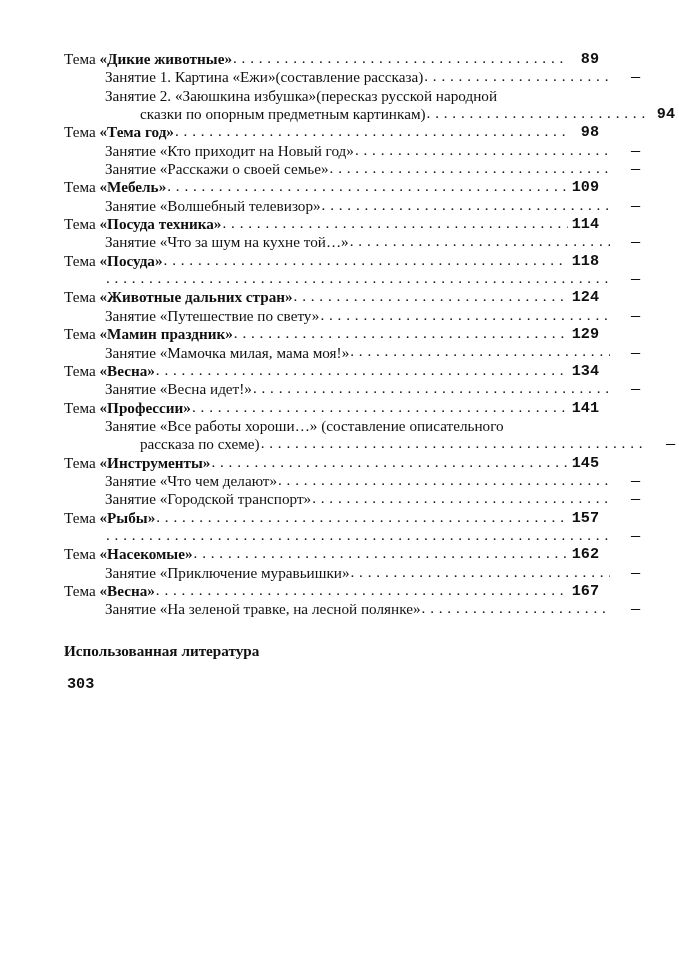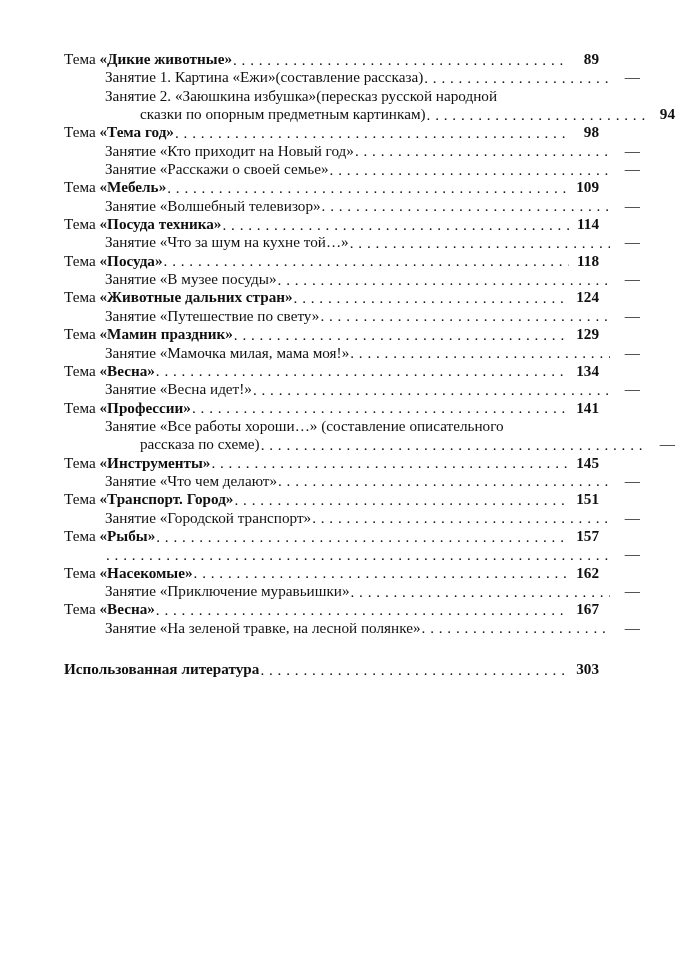--- a/index.html
+++ b/index.html
@@ -18,21 +18,21 @@
   #toc {
     position: absolute;
     left: 64px;
     top: 50px;
     width: 535px;
   }
 
   
   .entry {
     display: flex;
-    align-items: center;
+    align-items: flex-start;
     width: 100%;
     font-size: 15.2px;
     line-height: 18.35px;
     white-space: nowrap;
   }
 
   
   .entry.lvl-theme      { padding-left: 0; }
   .entry.lvl-lesson     { padding-left: 41px; }
   .entry.lvl-continued  { padding-left: 76px; }
@@ -67,25 +67,26 @@
     color: #101010;
   }
   
   .entry.no-leader .leader::before { content: ""; }
 
   .page {
     flex: 0 0 auto;
     text-align: right;
     min-width: 26px;
     padding-left: 3px;
+    font-family: Liberation Mono, monospace;
   }
   .page.bold   { font-weight: bold; }
   .page.dash   { font-weight: normal; }
 
-  .gap-before { margin-top: 23px; }
+  .gap-before { margin-top: 23px; flex-direction: column; }
 
   .entry.literature {
     font-size: 15.2px;
   }
   .entry.literature .label { font-weight: normal; }
 </style>
 </head>
 <body>
 
 <div id="toc">
@@ -143,21 +144,20 @@
       <span class="label"><span class="lesson-title">Занятие «Что за шум на кухне той…»</span></span>
       <span class="leader"></span>
       <span class="page dash">—</span>
     </div>
     <div class="entry lvl-theme">
       <span class="label"><span class="theme-word">Тема </span><span class="theme-title">«Посуда»</span></span>
       <span class="leader"></span>
       <span class="page bold">118</span>
     </div>
     <div class="entry lvl-lesson">
-      <span class="label"><span class="lesson-title">Занятие «В музее посуды»</span></span>
       <span class="leader"></span>
       <span class="page dash">—</span>
     </div>
     <div class="entry lvl-theme">
       <span class="label"><span class="theme-word">Тема </span><span class="theme-title">«Животные дальних стран»</span></span>
       <span class="leader"></span>
       <span class="page bold">124</span>
     </div>
     <div class="entry lvl-lesson">
       <span class="label"><span class="lesson-title">Занятие «Путешествие по свету»</span></span>
@@ -202,25 +202,20 @@
     <div class="entry lvl-theme">
       <span class="label"><span class="theme-word">Тема </span><span class="theme-title">«Инструменты»</span></span>
       <span class="leader"></span>
       <span class="page bold">145</span>
     </div>
     <div class="entry lvl-lesson">
       <span class="label"><span class="lesson-title">Занятие «Что чем делают»</span></span>
       <span class="leader"></span>
       <span class="page dash">—</span>
     </div>
-    <div class="entry lvl-theme">
-      <span class="label"><span class="theme-word">Тема </span><span class="theme-title">«Транспорт. Город»</span></span>
-      <span class="leader"></span>
-      <span class="page bold">151</span>
-    </div>
     <div class="entry lvl-lesson">
       <span class="label"><span class="lesson-title">Занятие «Городской транспорт»</span></span>
       <span class="leader"></span>
       <span class="page dash">—</span>
     </div>
     <div class="entry lvl-theme">
       <span class="label"><span class="theme-word">Тема </span><span class="theme-title">«Рыбы»</span></span>
       <span class="leader"></span>
       <span class="page bold">157</span>
     </div>

